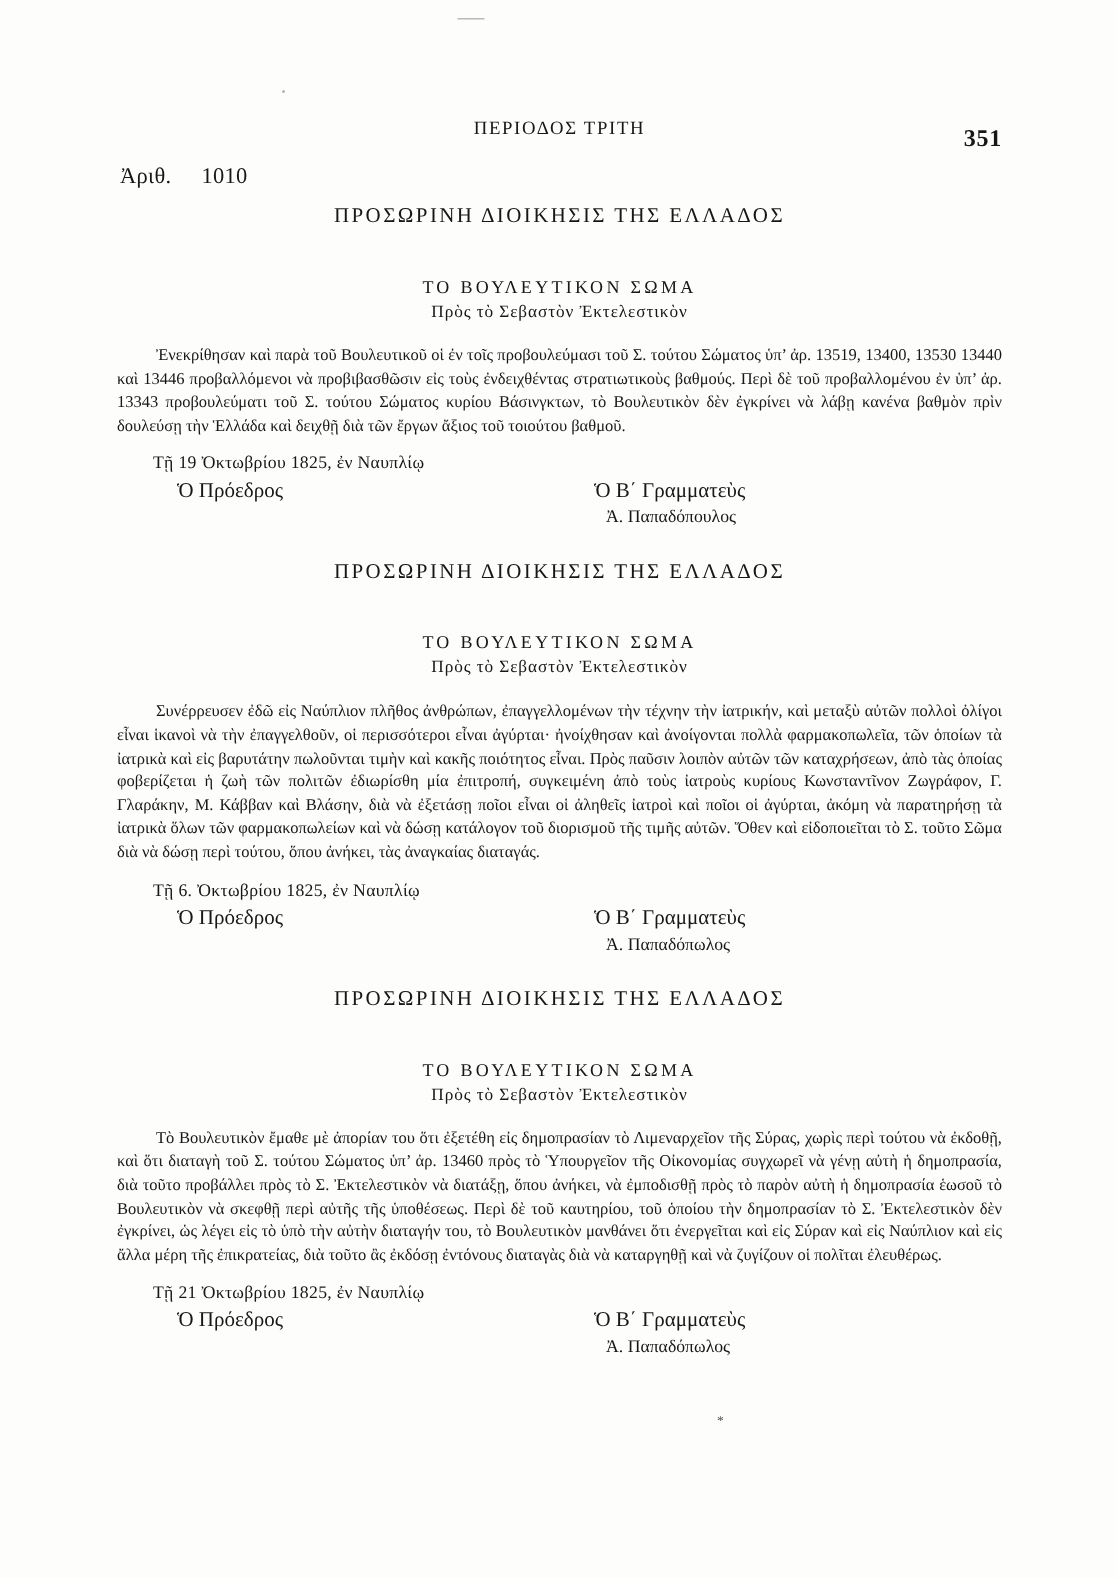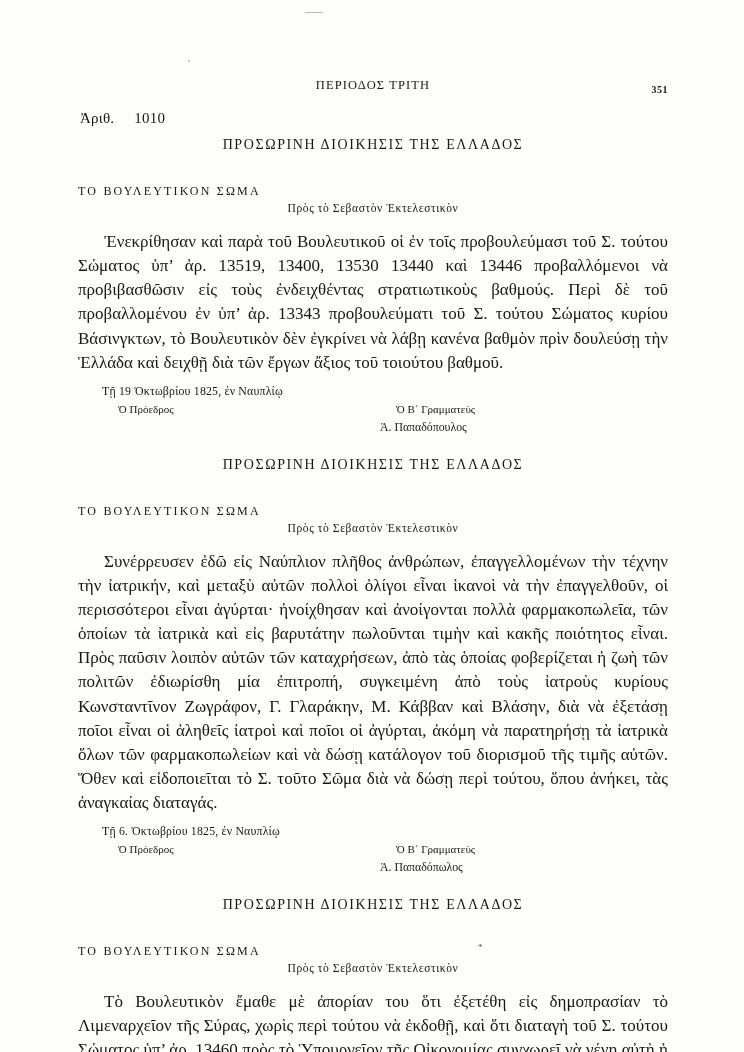--- a/index.html
+++ b/index.html
@@ -37,21 +37,21 @@
     margin-bottom: 14px;
   }
   .running-head .rh-title {
     font-size: 12.5px;
     letter-spacing: 1.1px;
   }
   .running-head .rh-page {
     position: absolute;
     right: 0;
     top: 6px;
-    font-size: 10px;
+    font-size: 16px;
     font-weight: bold;
     letter-spacing: 0.5px;
   }
   .doc {
     margin-bottom: 8px;
   }
   .doc-number {
     font-size: 15px;
     margin-bottom: 10px;
     margin-left: 2px;
@@ -60,71 +60,71 @@
   .doc-number .num {
     margin-left: 20px;
   }
   .doc-title {
     text-align: center;
     font-size: 14px;
     letter-spacing: 1.6px;
     margin-bottom: 4px;
   }
   .doc-subtitle {
-    text-align: left;
+    text-align: center;
     font-size: 12px;
     letter-spacing: 2.2px;
     margin-bottom: 3px;
     margin-top: 31px;
   }
   .doc-addressee {
     text-align: center;
     font-size: 11.5px;
     letter-spacing: 0.6px;
     margin-bottom: 7px;
   }
   .doc-body {
-    font-size: 17px;
+    font-size: 11px;
     line-height: 1.42;
     text-align: justify;
     text-justify: inter-word;
     text-indent: 26px;
     margin: 16px 0 9px 0;
     hyphens: auto;
     font-family: Liberation Serif, serif;
   }
   .doc-date {
     font-size: 11.8px;
     margin: 0 0 4px 24px;
     letter-spacing: 0.2px;
   }
   .sig-row {
     position: relative;
     height: 17px;
-    font-size: 11px;
+    font-size: 14px;
   }
   .sig-left {
     position: absolute;
     left: 40px;
     top: 0;
   }
   .sig-right {
     position: absolute;
     left: 318px;
     top: 0;
   }
   .sig-row2 {
     position: relative;
     height: 17px;
     font-size: 11.8px;
     margin-bottom: 10px;
   }
   .sig-right2 {
     position: absolute;
-    left: 302px;
+    left: 326px;
     top: 0;
   }
   .spacer-sm { height: 10px; }
   .mark-tl {
     position: absolute;
     left: 305px;
     top: 12px;
     width: 18px;
     height: 1px;
     background: #b9b9b5;

